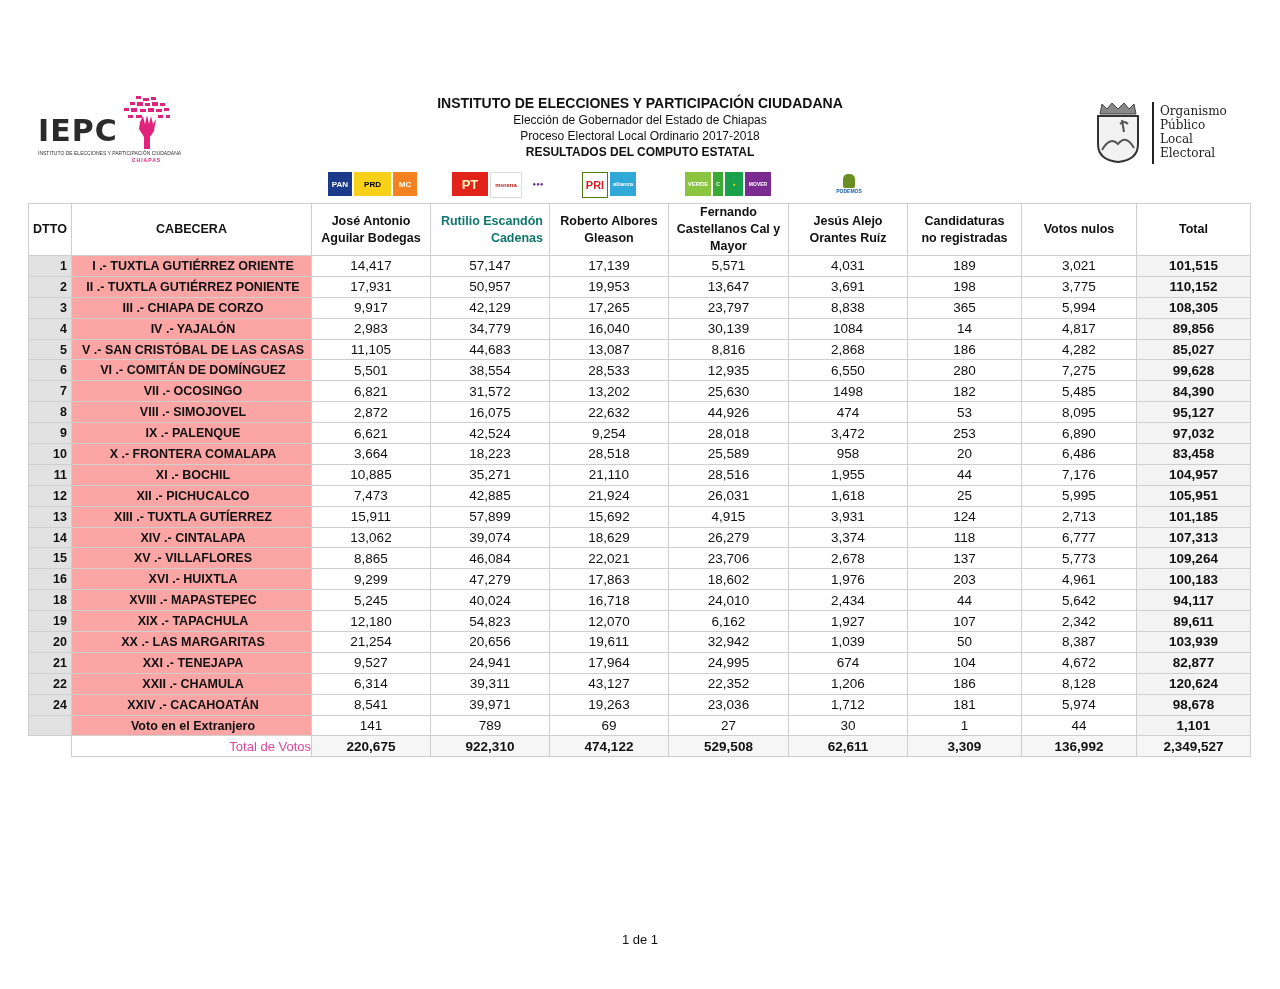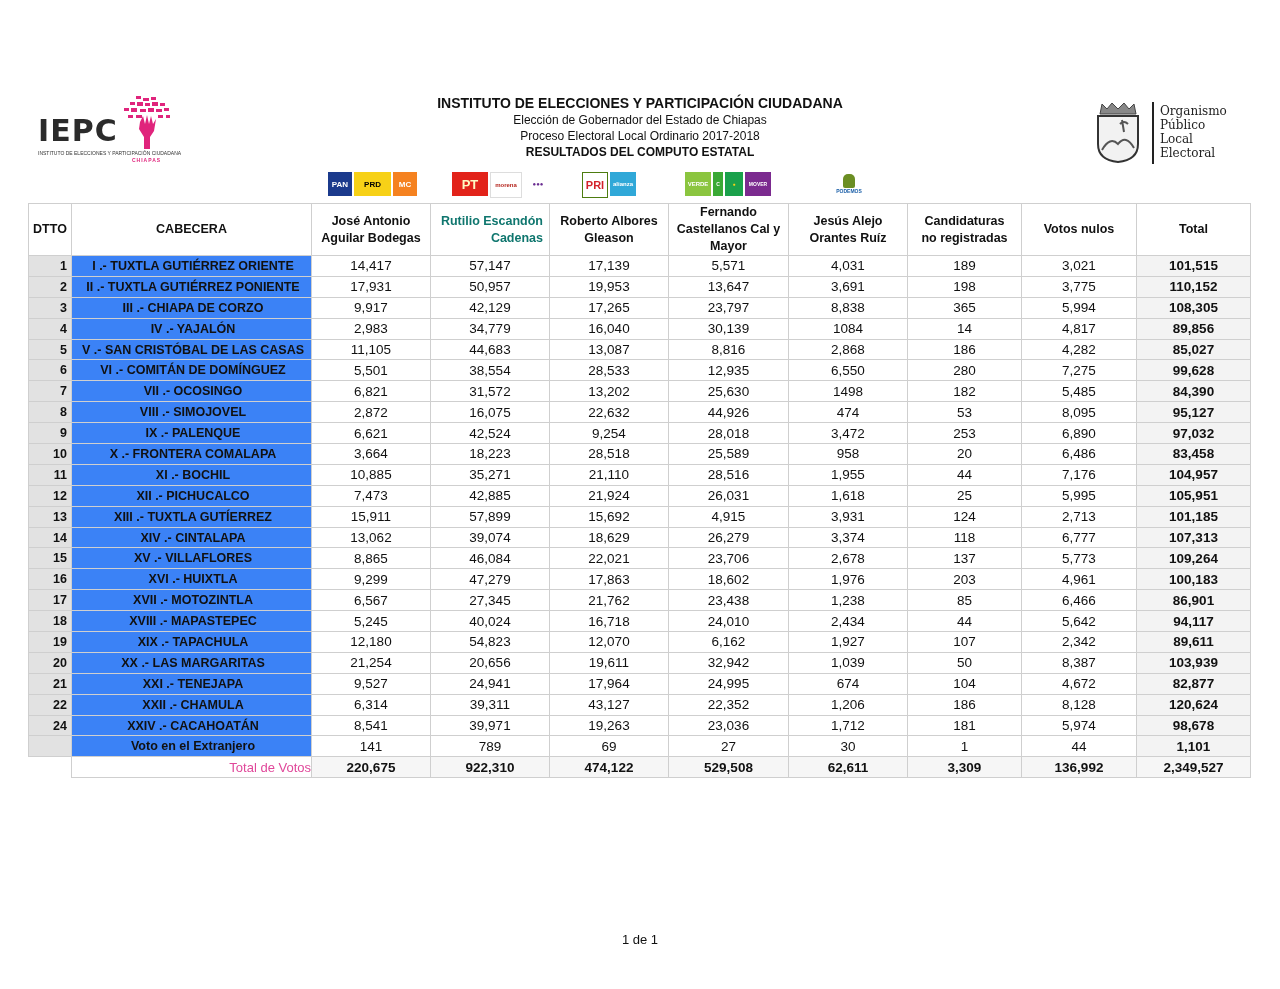--- a/index.html
+++ b/index.html
@@ -22,21 +22,21 @@
 
     .party-logos { position: absolute; top: 172px; height: 28px; display: flex; gap: 2px; }
     .plogo { height: 24px; display: flex; align-items: center; justify-content: center; font-size: 8px; font-weight: bold; }
 
     table.results { position: absolute; left: 28px; top: 203px; width: 1222px; border-collapse: collapse; font-size: 13px; table-layout: fixed; }
     table.results th, table.results td { border: 1px solid #cfcfcf; padding: 0; }
     table.results th { font-size: 12.5px; font-weight: bold; text-align: center; line-height: 17px; height: 50px; background: #fff; }
     table.results th.hl { color: #0f766e; text-align: right; }
     table.results td { height: 19.9px; text-align: center; font-family: "Liberation Sans", sans-serif; font-size: 13.5px; }
     td.dtto { background: #e2e2e2; text-align: right !important; padding-right: 4px !important; font-weight: bold; font-size: 12.5px !important; }
-    td.cab { background: #3b82f6; text-align: left; padding-left: 3px !important; font-weight: bold; font-size: 12.5px !important; white-space: nowrap; }
+    td.cab { background: #fca5a5; text-align: left; padding-left: 3px !important; font-weight: bold; font-size: 12.5px !important; white-space: nowrap; }
     td.total { background: #f3f3f3; font-weight: bold; }
     tr.sum td { font-weight: bold; background: #f6f6f6; }
     tr.sum td.sumlabel { color: #e0489a; text-align: right; padding-left: 3px; font-weight: normal; background: #fff; font-size: 13px; }
     tr.sum td.blank { border: none; background: #fff; }
     .footer { position: absolute; left: 0; width: 1280px; top: 932px; text-align: center; font-size: 13px; }
   </style>
 </head>
 <body>
 
 <div class="logo-iepc">
@@ -329,32 +329,20 @@
         <td>9,299</td>
         <td>47,279</td>
         <td>17,863</td>
         <td>18,602</td>
         <td>1,976</td>
         <td>203</td>
         <td>4,961</td>
         <td class="total">100,183</td>
       </tr>
       <tr>
-        <td class="dtto">17</td>
-        <td class="cab">XVII .- MOTOZINTLA</td>
-        <td>6,567</td>
-        <td>27,345</td>
-        <td>21,762</td>
-        <td>23,438</td>
-        <td>1,238</td>
-        <td>85</td>
-        <td>6,466</td>
-        <td class="total">86,901</td>
-      </tr>
-      <tr>
         <td class="dtto">18</td>
         <td class="cab">XVIII .- MAPASTEPEC</td>
         <td>5,245</td>
         <td>40,024</td>
         <td>16,718</td>
         <td>24,010</td>
         <td>2,434</td>
         <td>44</td>
         <td>5,642</td>
         <td class="total">94,117</td>

